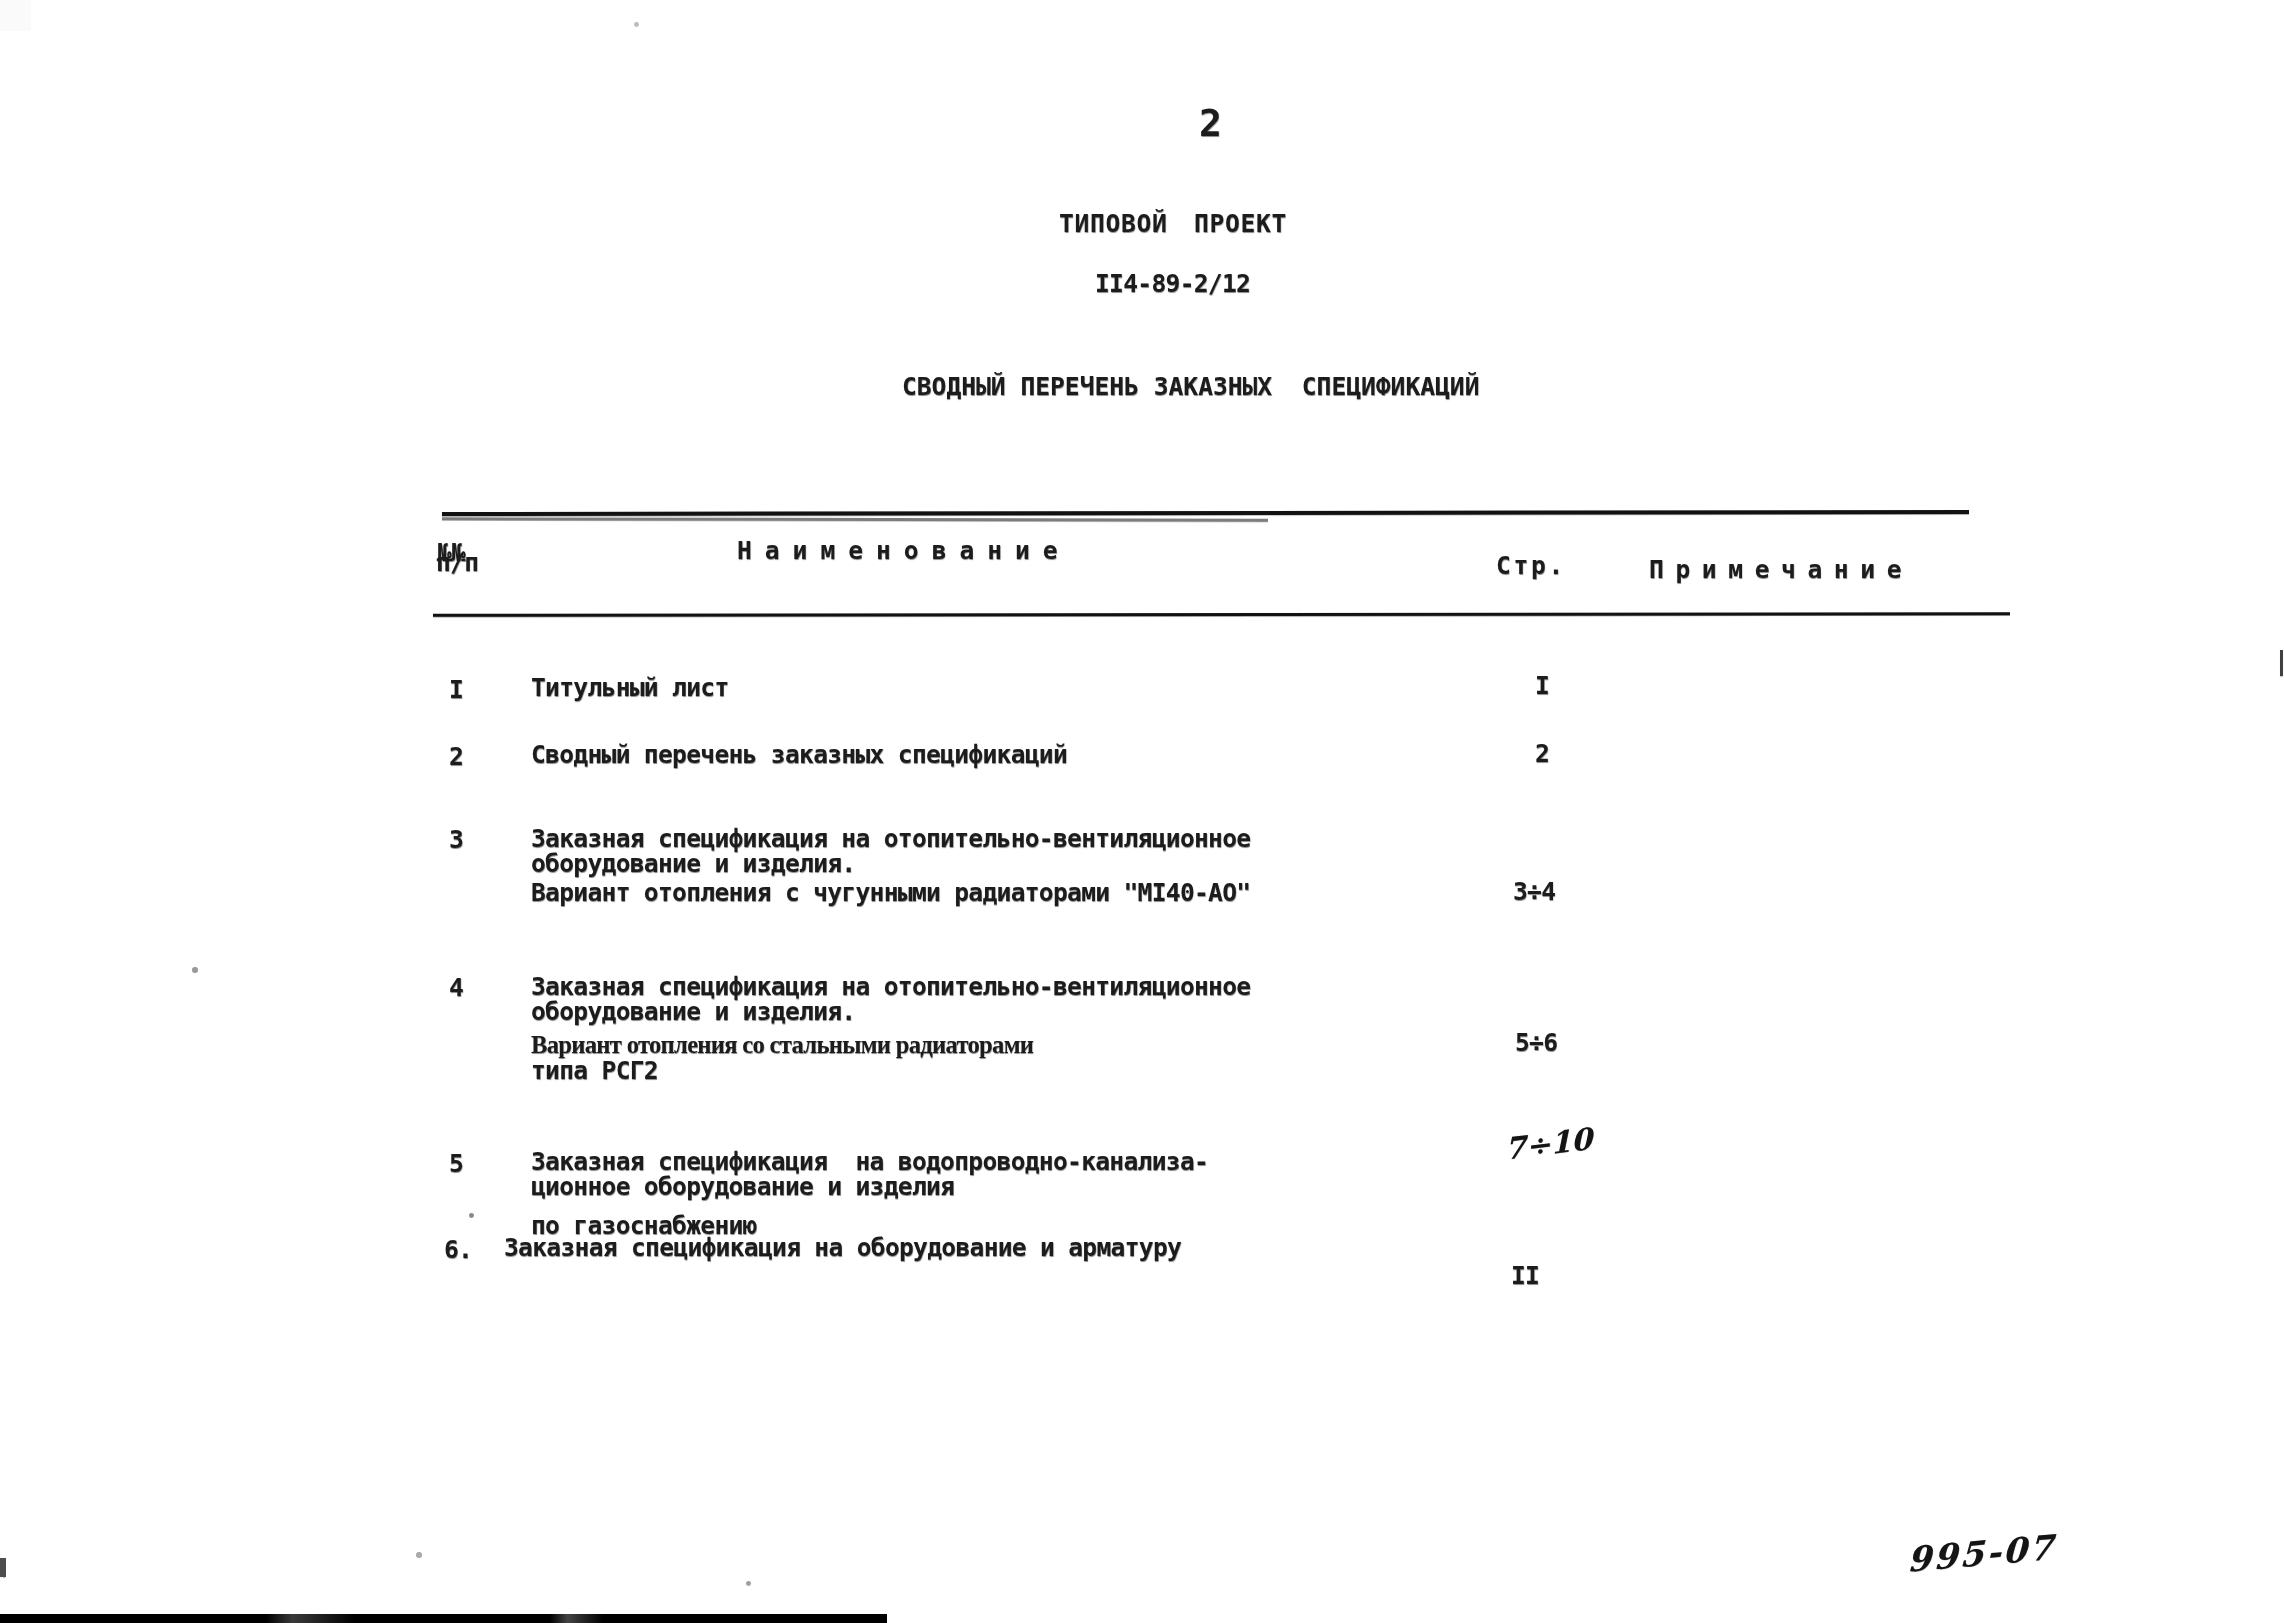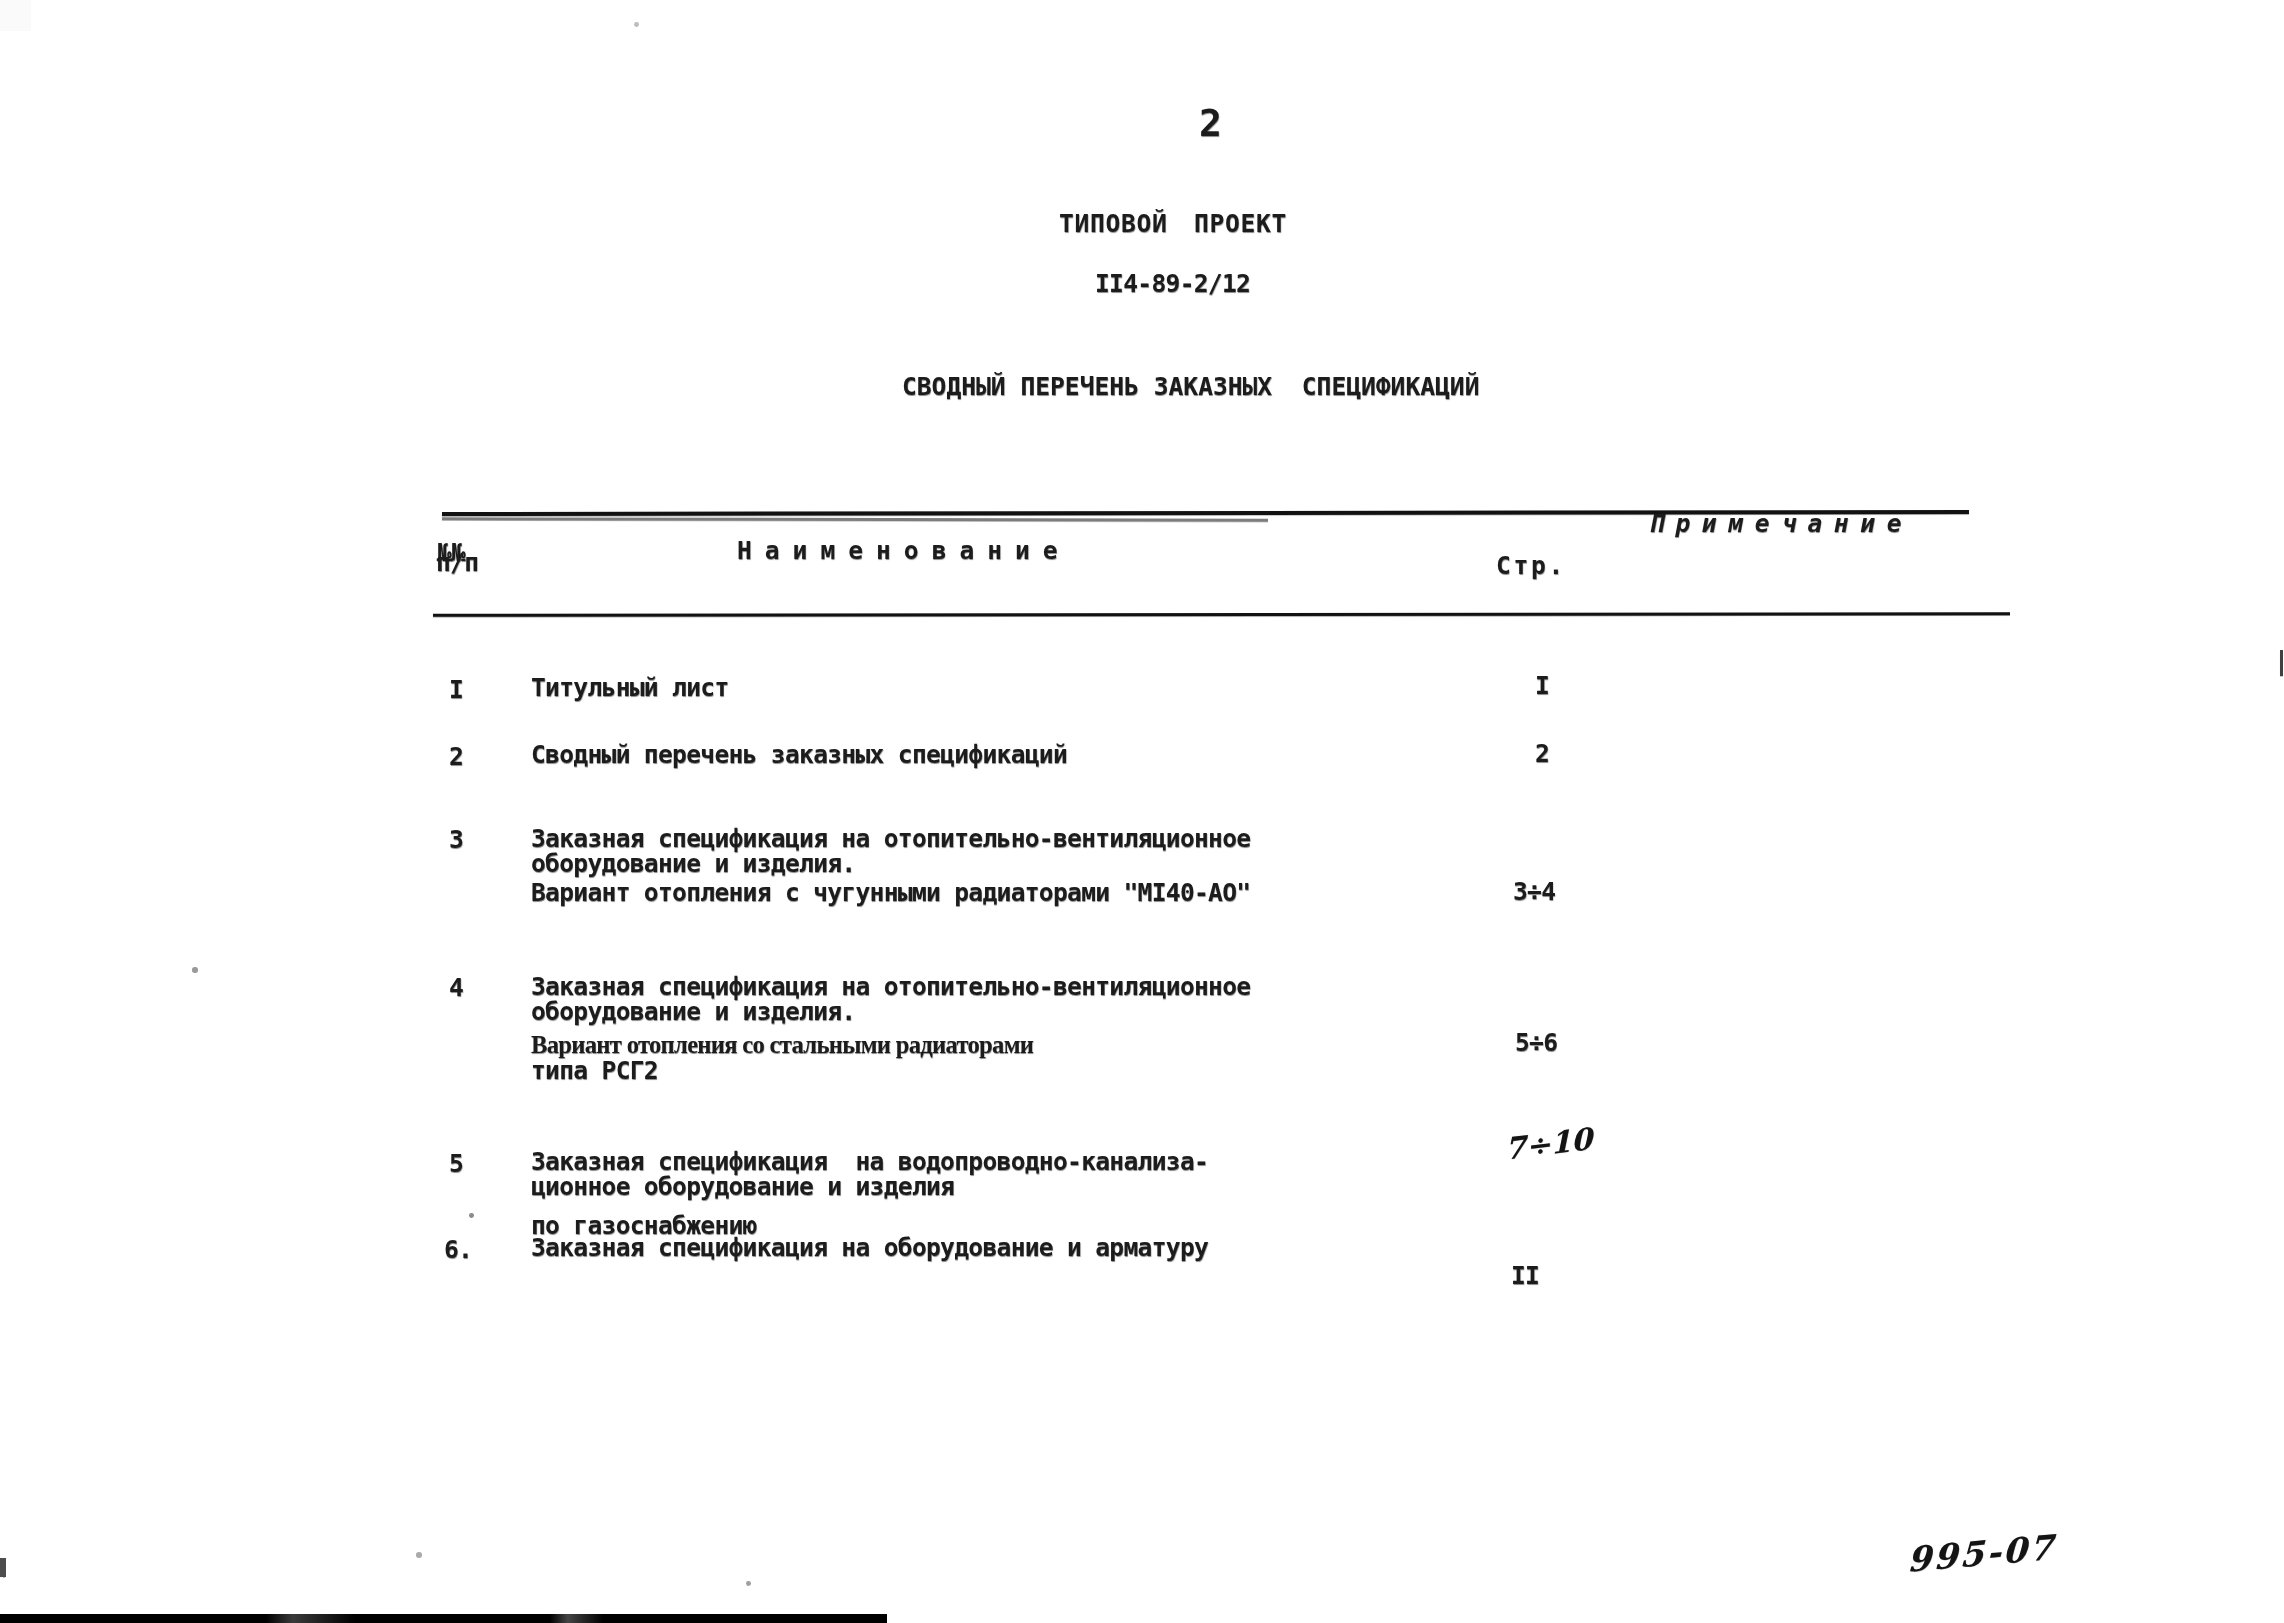--- a/index.html
+++ b/index.html
@@ -52,21 +52,21 @@
   <span class="t subtitle" style="left:902px;top:375px;">СВОДНЫЙ ПЕРЕЧЕНЬ ЗАКАЗНЫХ  СПЕЦИФИКАЦИЙ</span>
 
   <div class="rule" style="left:442px;top:511px;width:1527px;height:4.1px;transform:rotate(-0.08deg);"></div>
   <div class="rule" style="left:442px;top:518px;width:826px;height:3.4px;opacity:.55;transform:rotate(0.1deg);"></div>
   <div class="rule" style="left:433px;top:613px;width:1577px;height:3.4px;transform:rotate(-0.06deg);"></div>
 
   <span class="t" style="left:437px;top:541px;">№№</span>
   <span class="t" style="left:436px;top:551px;">п/п</span>
   <span class="t hdr-name" style="left:737px;top:539px;">Наименование</span>
   <span class="t hdr-page" style="left:1496px;top:554px;">Стр.</span>
-  <span class="t hdr-note" style="left:1649px;top:512px;font-style:italic;">Примечание</span>
+  <span class="t hdr-note" style="left:1649px;top:558px;">Примечание</span>
 
   <span class="t" style="left:449px;top:678px;">I</span>
   <span class="t" style="left:531px;top:676px;">Титульный лист</span>
   <span class="t" style="left:1535px;top:674px;">I</span>
 
   <span class="t" style="left:449px;top:745px;">2</span>
   <span class="t" style="left:531px;top:743px;">Сводный перечень заказных спецификаций</span>
   <span class="t" style="left:1535px;top:742px;">2</span>
 
   <span class="t" style="left:449px;top:828px;">3</span>
@@ -81,21 +81,21 @@
   <span class="t" style="left:531px;top:1033px;font-family:Liberation Serif, serif;">Вариант отопления со стальными радиаторами</span>
   <span class="t" style="left:531px;top:1059px;">типа РСГ2</span>
   <span class="t" style="left:1515px;top:1031px;">5÷6</span>
 
   <span class="t" style="left:449px;top:1152px;">5</span>
   <span class="t" style="left:531px;top:1150px;">Заказная спецификация  на водопроводно-канализа-</span>
   <span class="t" style="left:531px;top:1175px;">ционное оборудование и изделия</span>
   <span class="hw hw-page" style="position:absolute;left:1507px;top:1126px;">7÷10</span>
 
   <span class="t" style="left:444px;top:1238px;">6.</span>
-  <span class="t" style="left:531px;top:1236px;">Заказная спецификация на оборудование и арматуру</span>
+  <span class="t" style="left:504px;top:1236px;">Заказная спецификация на оборудование и арматуру</span>
   <span class="t" style="left:531px;top:1214px;">по газоснабжению</span>
   <span class="t" style="left:1511px;top:1264px;">II</span>
 
   <span class="hw hw-stamp" style="position:absolute;left:1910px;top:1533px;">995-07</span>
 
   <div class="rule" style="left:0;top:1614px;width:887px;height:9.6px;background:linear-gradient(90deg,#000 0 30%,#3a3a3a 33%,#000 40% 62%,#444 64%,#000 68% 100%);"></div>
   <div class="rule" style="left:0;top:1558px;width:5.5px;height:19px;opacity:.75;"></div>
   <div class="rule" style="left:2280px;top:650px;width:3.4px;height:26px;opacity:.8;"></div>
 
   <div class="speck" style="left:634px;top:22px;width:4.8px;height:4.8px;background:#bdbdbd;"></div>

